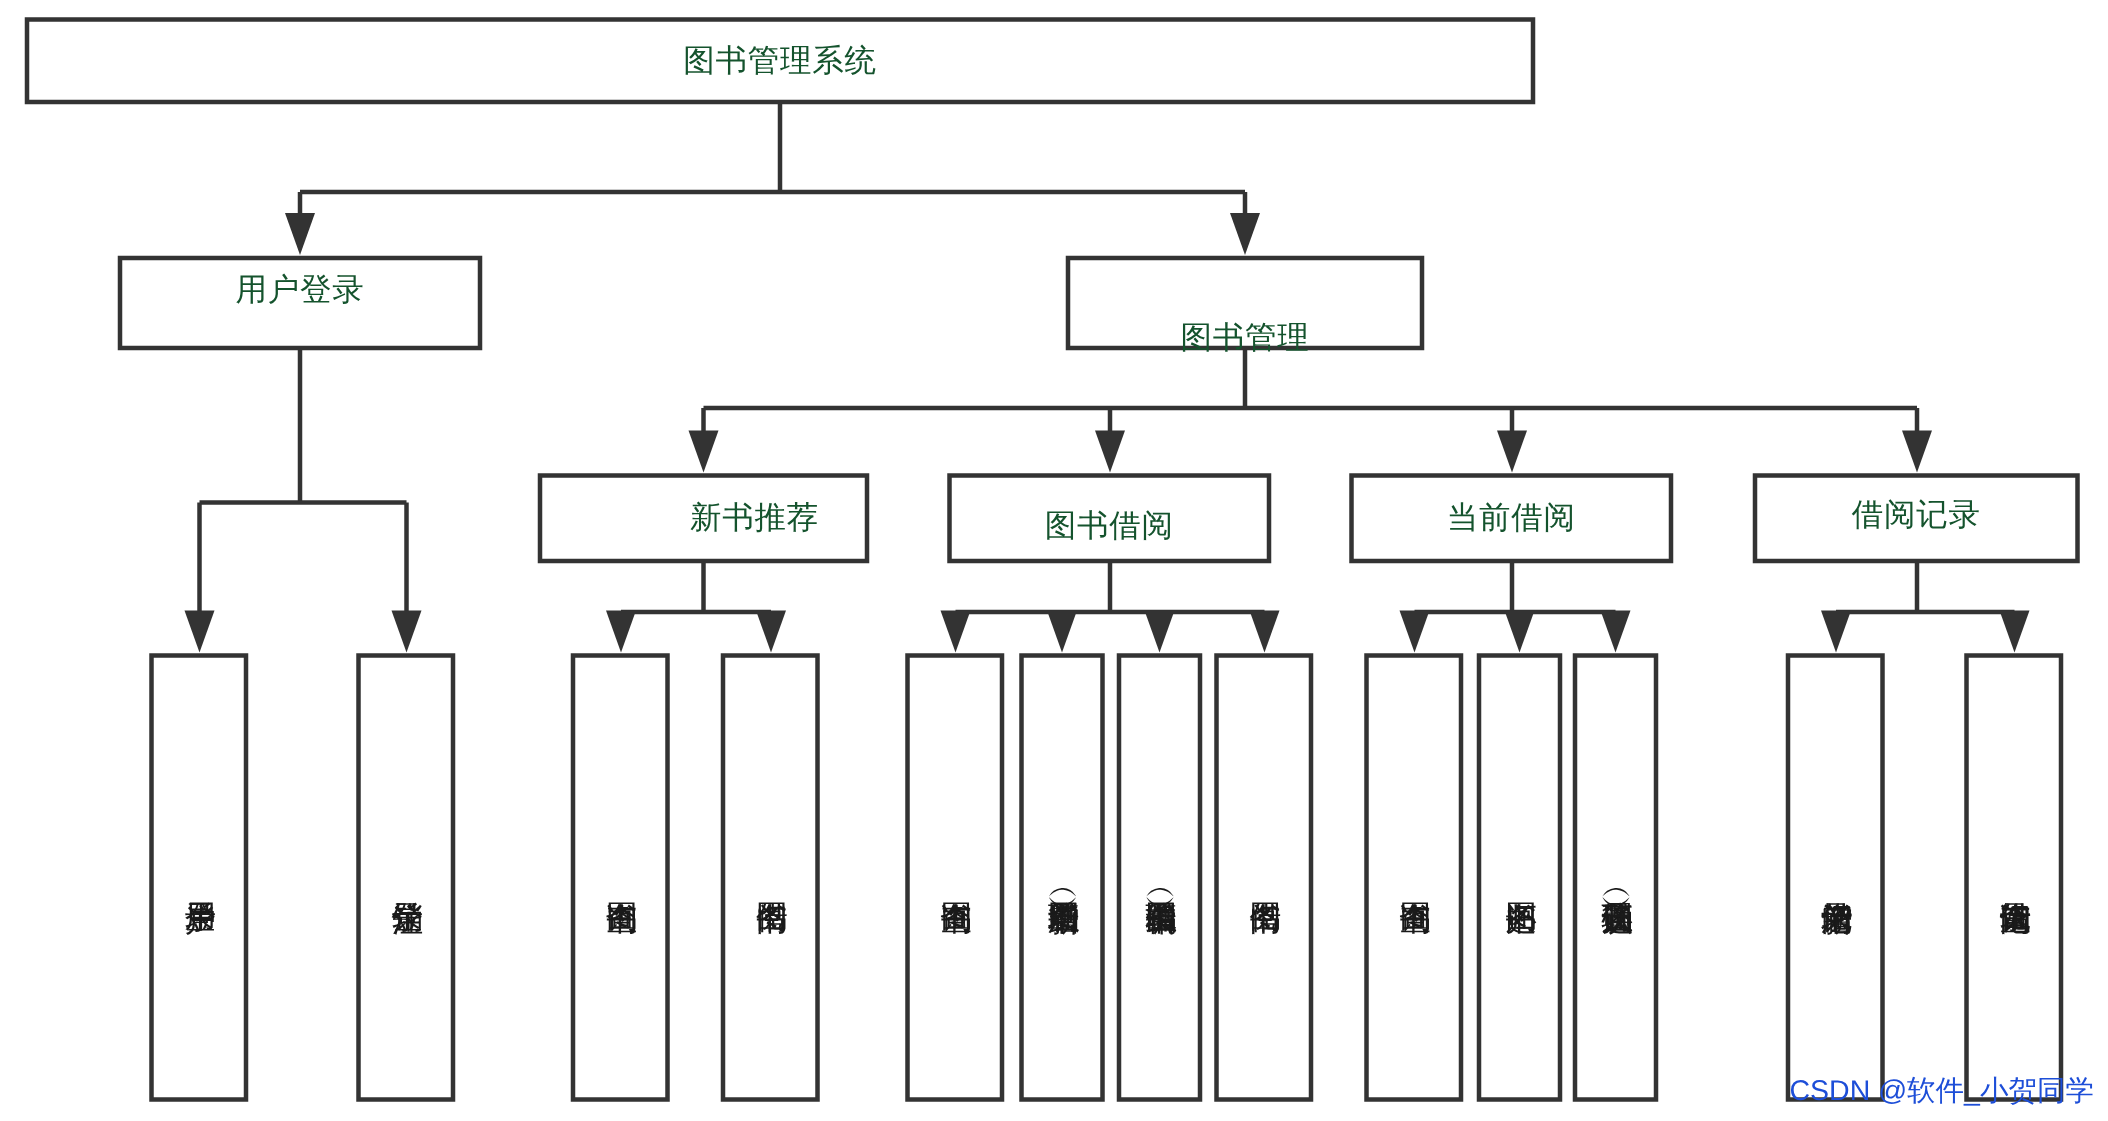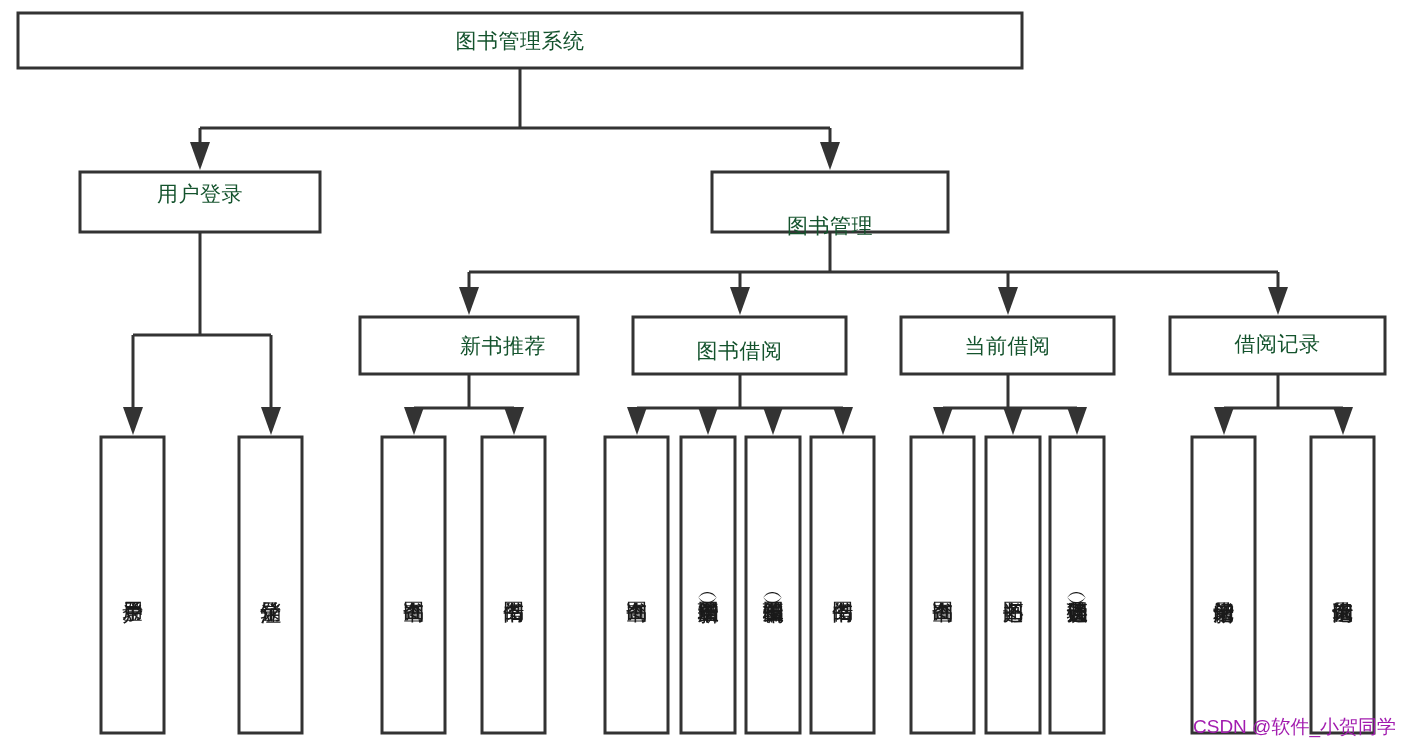--- a/index.html
+++ b/index.html
@@ -66,21 +66,21 @@
     font-family: "Liberation Sans", "DejaVu Sans", sans-serif;
     font-size: 21px;
     line-height: 1.26;
     writing-mode: vertical-rl;
     text-orientation: upright;
     white-space: nowrap;
     pointer-events: none;
   }
   .watermark {
     position: absolute;
-    color: #a21caf;
+    color: #1d4ed8;
     font-family: "Liberation Sans", "DejaVu Sans", sans-serif;
     font-size: 19px;
     white-space: nowrap;
     user-select: none;
     pointer-events: none;
   }
   .hit-area {
     position: absolute;
     background: transparent;
   }

